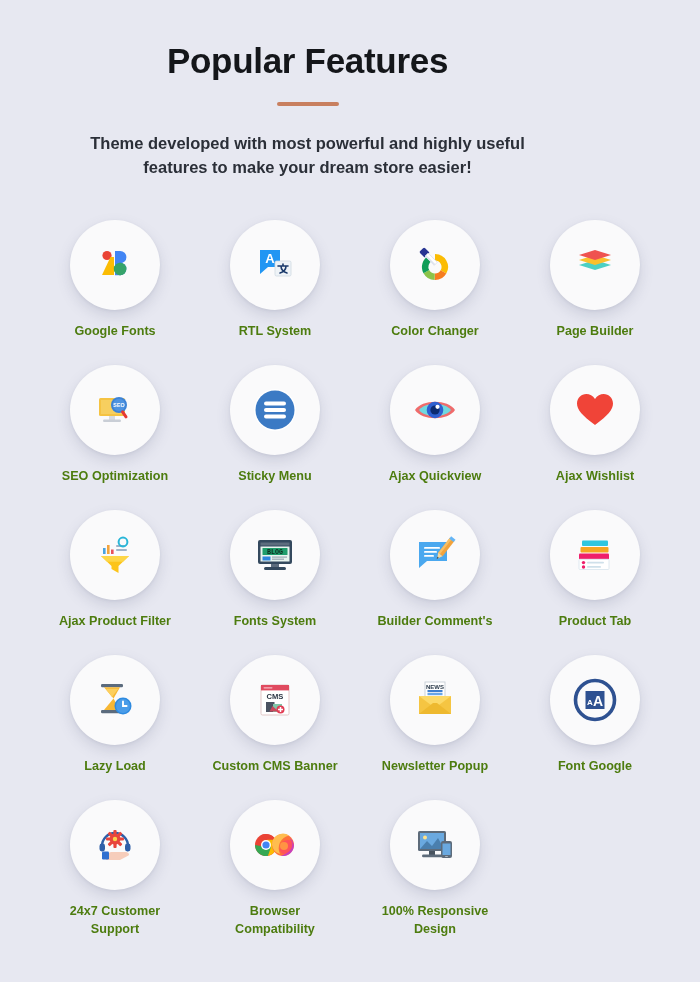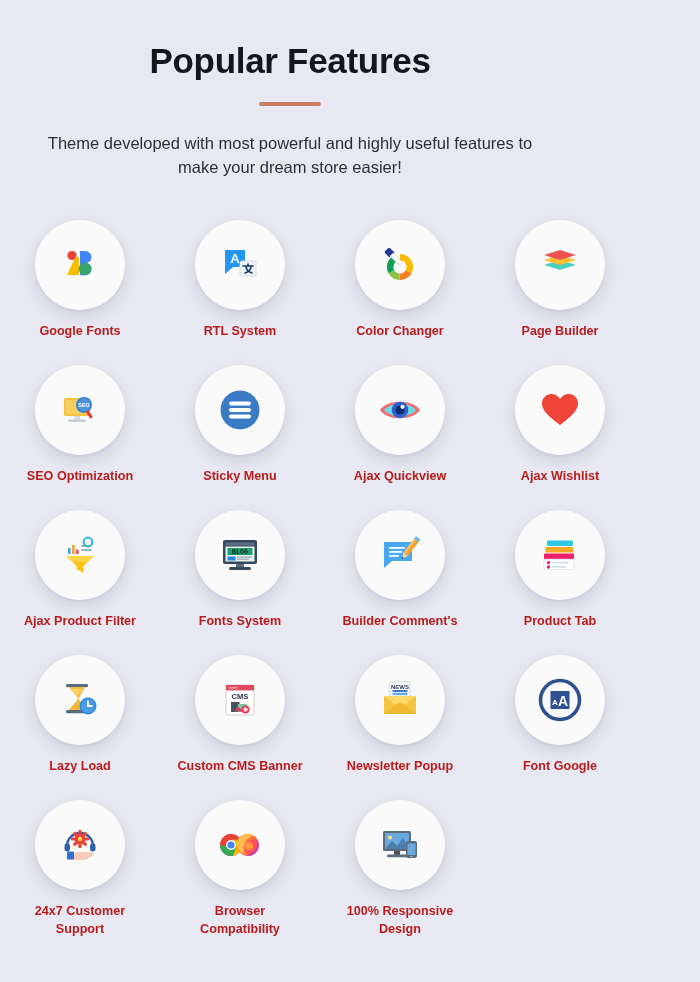--- a/index.html
+++ b/index.html
@@ -4,21 +4,21 @@
 <style>
   * { box-sizing: border-box; }
   html, body { margin:0; padding:0; }
   body {
     width: 700px;
     height: 982px;
     background: #e7e8f1;
     font-family: "Liberation Sans", sans-serif;
     overflow: hidden;
   }
-  .page { width:580px; height:982px; position:relative; }
+  .page { width:580px; height:982px; position:relative;padding-left:35px; }
 
   .header { text-align:center; padding-top: 40px; }
   .title {
     font-size: 35px;
     font-weight: bold;
     color: #14161a;
     letter-spacing: -0.3px;
     margin: 0;
     line-height: 1.2;
   }
@@ -28,21 +28,21 @@
     background: #c87f5f;
     border-radius: 2px;
     margin: 20px auto 0 auto;
   }
   .subtitle {
     margin: 26px auto 0 auto;
     width: 500px;
     font-size: 16.5px;
     line-height: 1.45;
     color: #2b2f38;
-    font-weight: 400;
+    font-weight: 700;
   }
 
   .grid {
     margin: 40px auto 0 auto;
     width: 640px;
     display: grid;
     grid-template-columns: repeat(4, 1fr);
     row-gap: 0px;
   }
   .feature {
@@ -60,21 +60,21 @@
     display: flex;
     align-items: center;
     justify-content: center;
     flex: 0 0 auto;
   }
   .circle svg { display:block; }
   .label {
     margin-top: 12px;
     font-size: 12.6px;
     font-weight: bold;
-    color: #b91c1c;
+    color: #4d7c0f;
     text-align: center;
     line-height: 1.45;
     max-width: 130px;
   }
 </style>
 </head>
 <body>
 
 <div class="page">
 

